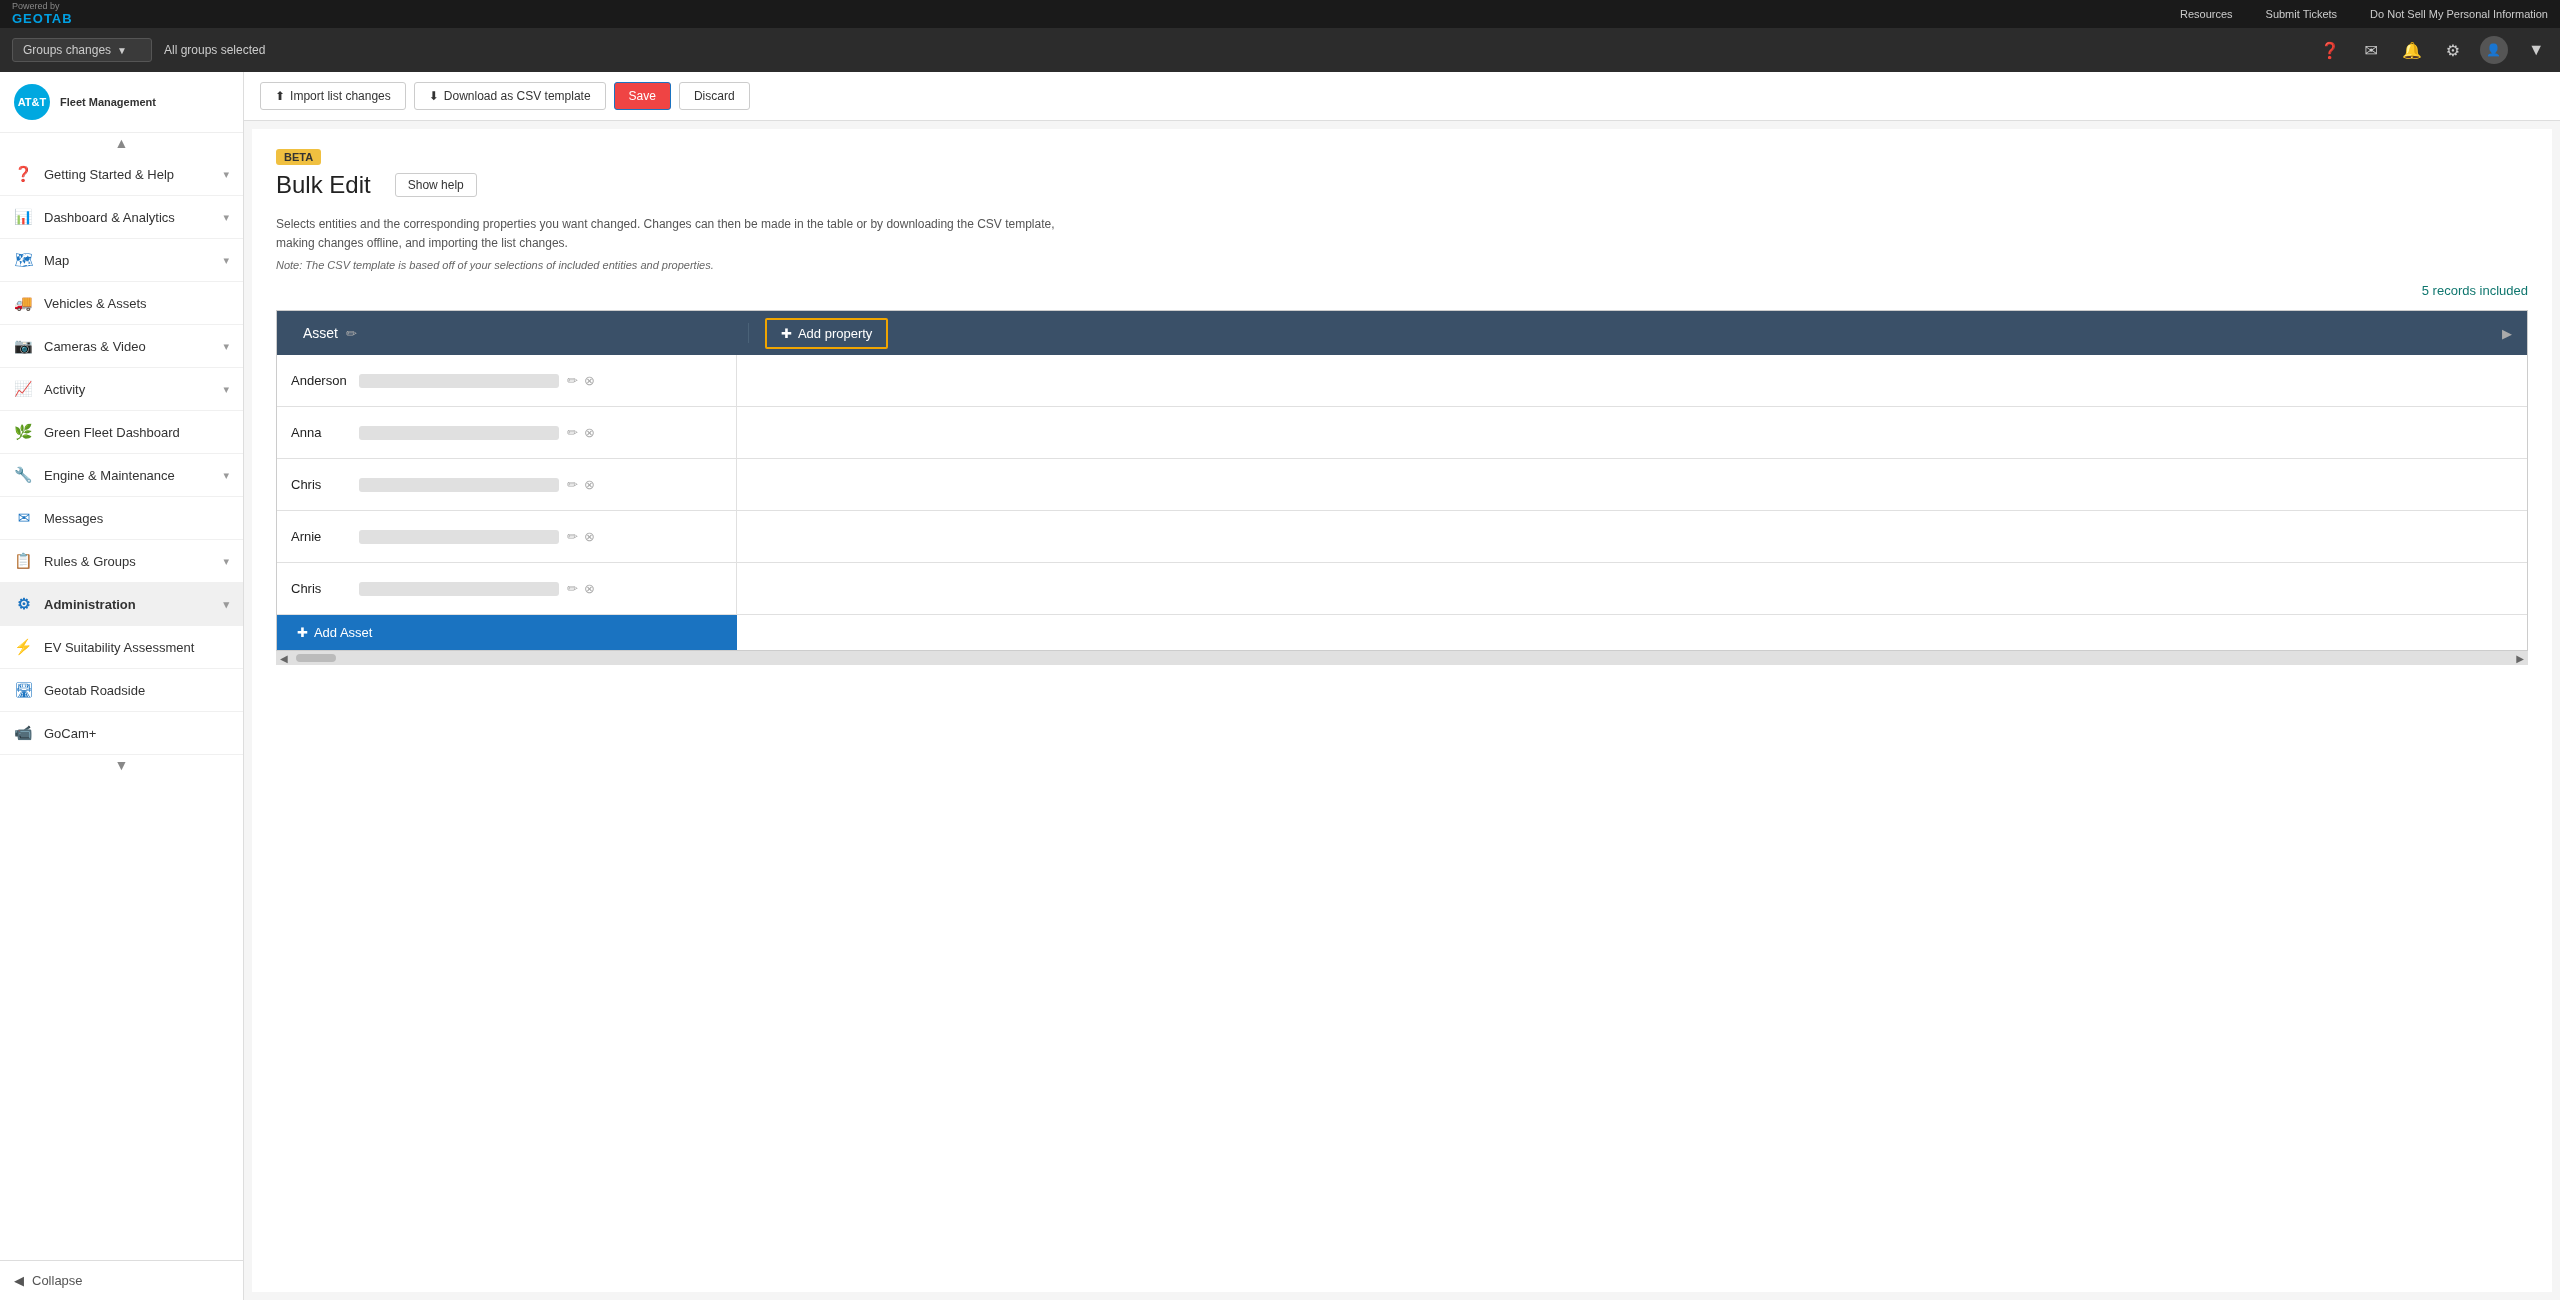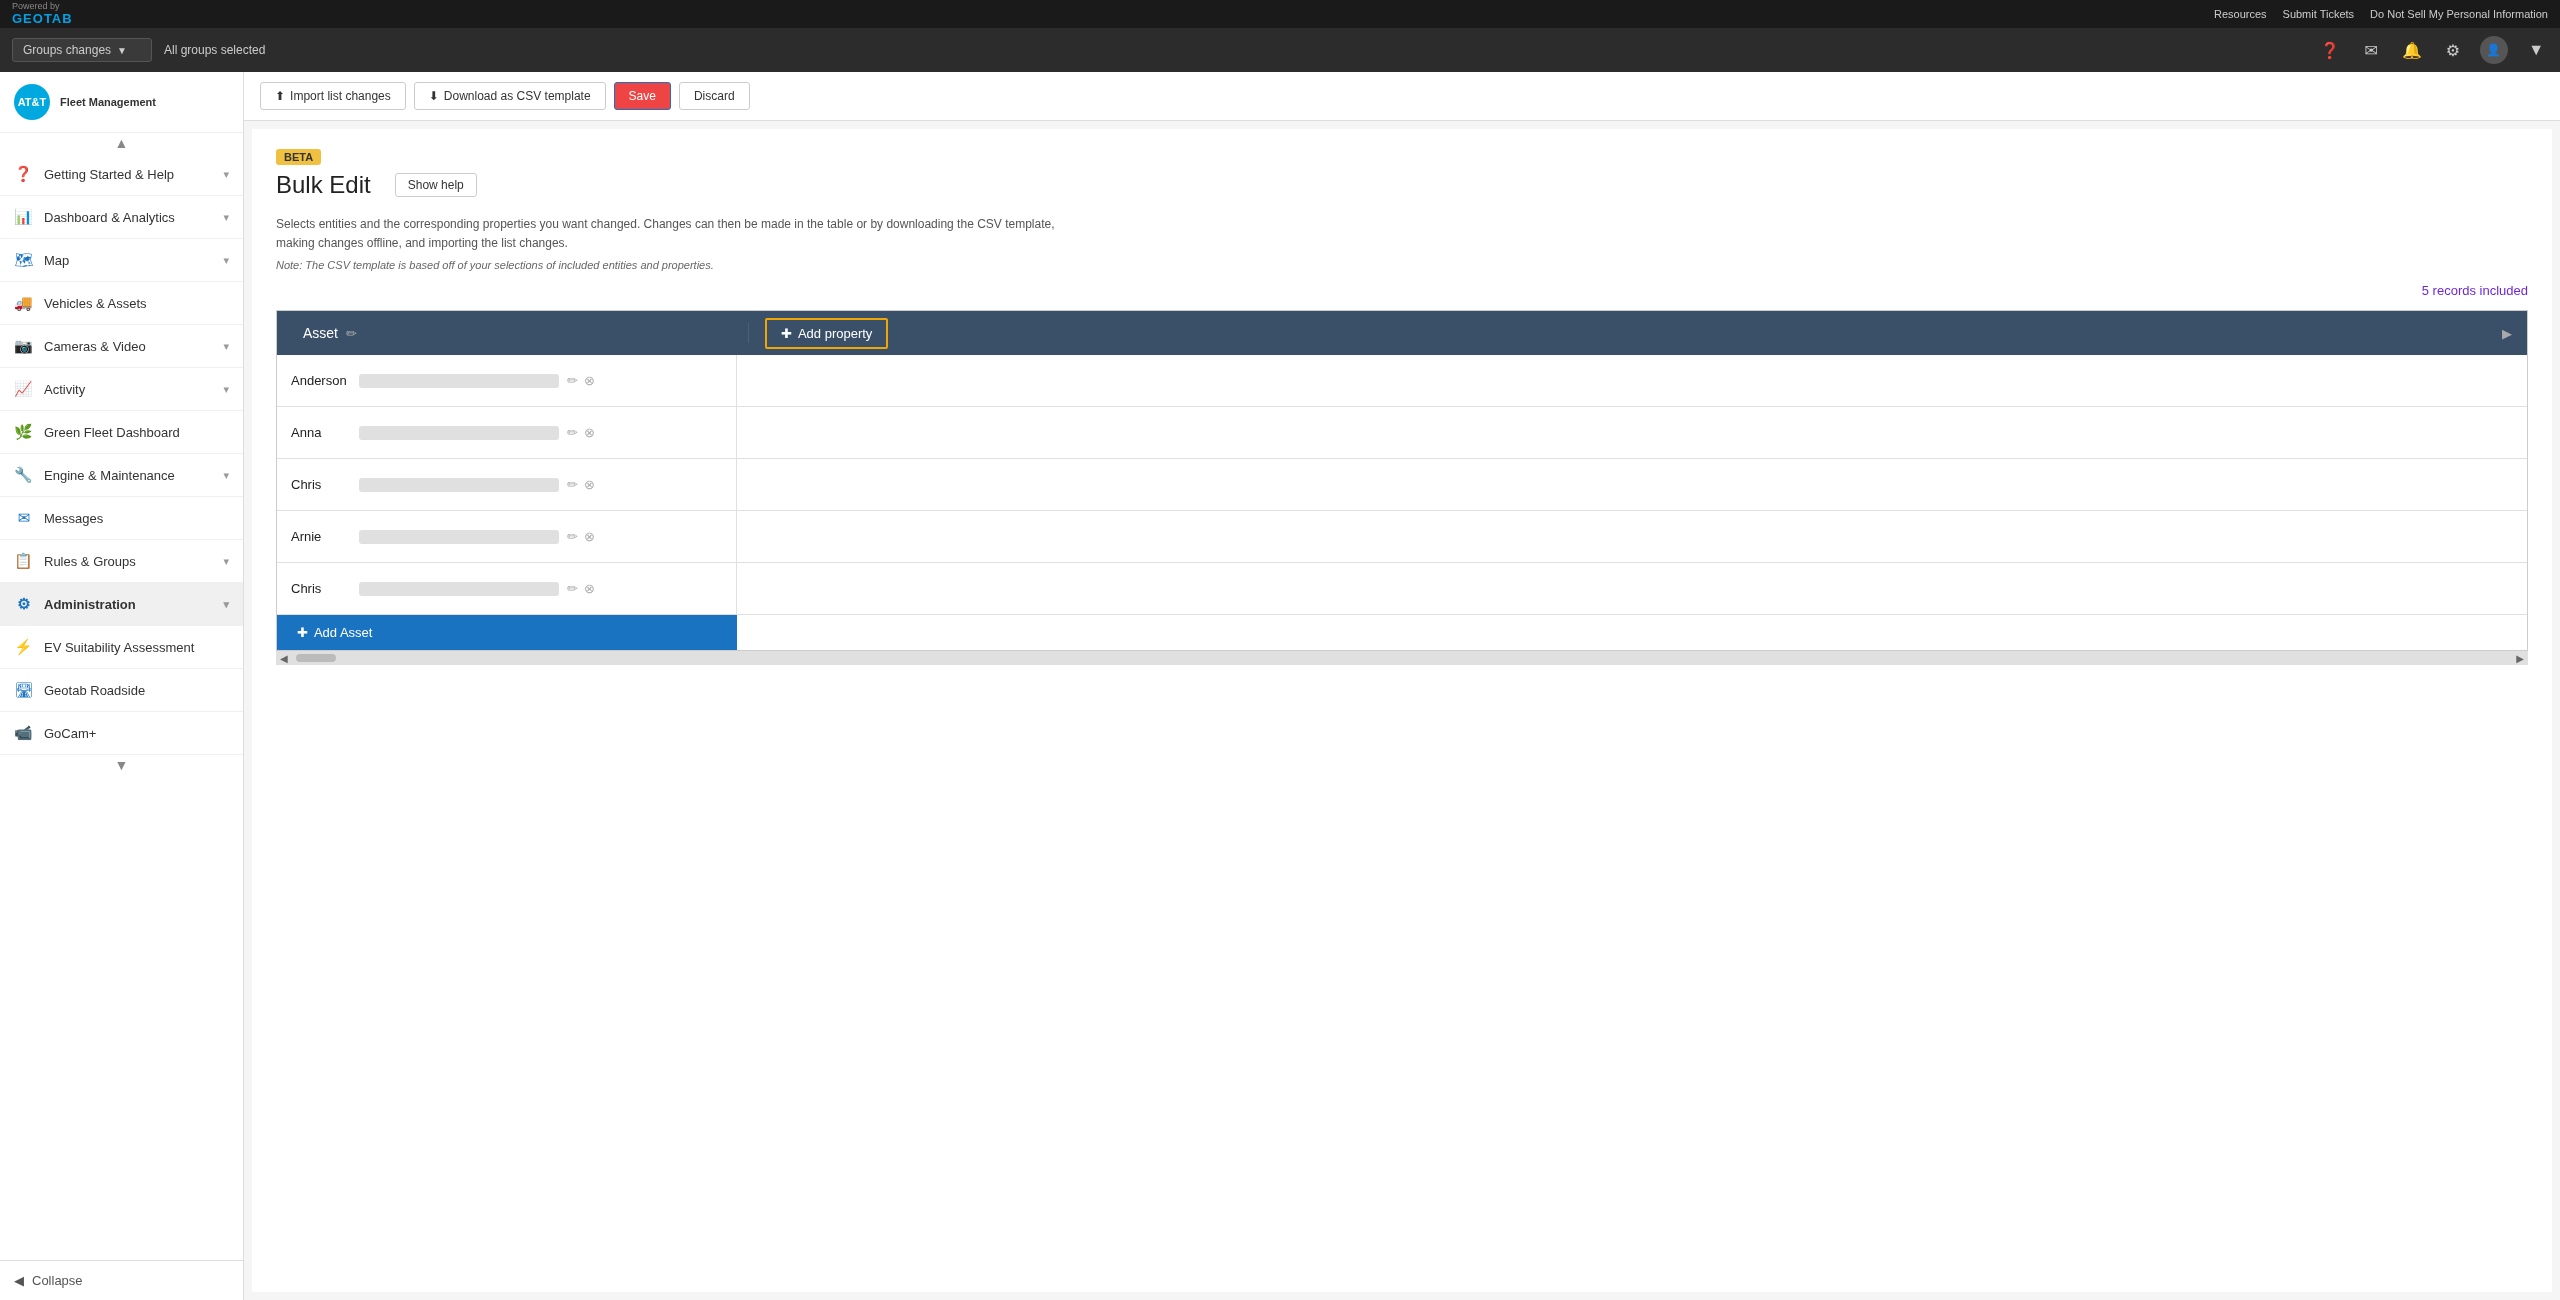--- a/index.html
+++ b/index.html
@@ -10,21 +10,21 @@
       background: #1a1a1a;
       color: #ccc;
       display: flex;
       align-items: center;
       justify-content: space-between;
       padding: 12px 12px;
       height: 28px;
       flex-shrink: 0;
     }
     .topbar-left { display: flex; align-items: center; gap: 16px; }
-    .topbar-right { display: flex; align-items: flex-start; gap: 16px; font-size: 11px; }
+    .topbar-right { display: flex; align-items: flex-start; gap: 33px; font-size: 11px; }
     .topbar-right span { cursor: pointer; color: #ccc; }
     .logo-text { color: #00a0e3; font-weight: bold; font-size: 13px; letter-spacing: 1px; }
     .powered-text { font-size: 9px; color: #888; line-height: 1; }
 
     
     .filterbar {
       background: #2c2c2c;
       display: flex;
       align-items: center;
       padding: 0 12px;
@@ -178,21 +178,21 @@
       border: 1px solid #ccc; background: #fff; color: #333;
       padding: 4px 12px; border-radius: 3px; cursor: pointer; font-size: 12px;
     }
     .description-text {
       font-size: 12px; color: #555; line-height: 1.6; max-width: 800px; margin-bottom: 6px;
     }
     .note-text {
       font-size: 11px; color: #666; font-style: italic; margin-bottom: 12px;
     }
     .records-count {
-      text-align: right; font-size: 13px; color: #6d28d9; margin-bottom: 12px;
+      text-align: right; font-size: 13px; color: #0f766e; margin-bottom: 12px;
     }
 
     
     .table-container {
       border: 1px solid #ccc;
       overflow: hidden;
       position: relative;
     }
     .table-header {
       background: #3a5068;

